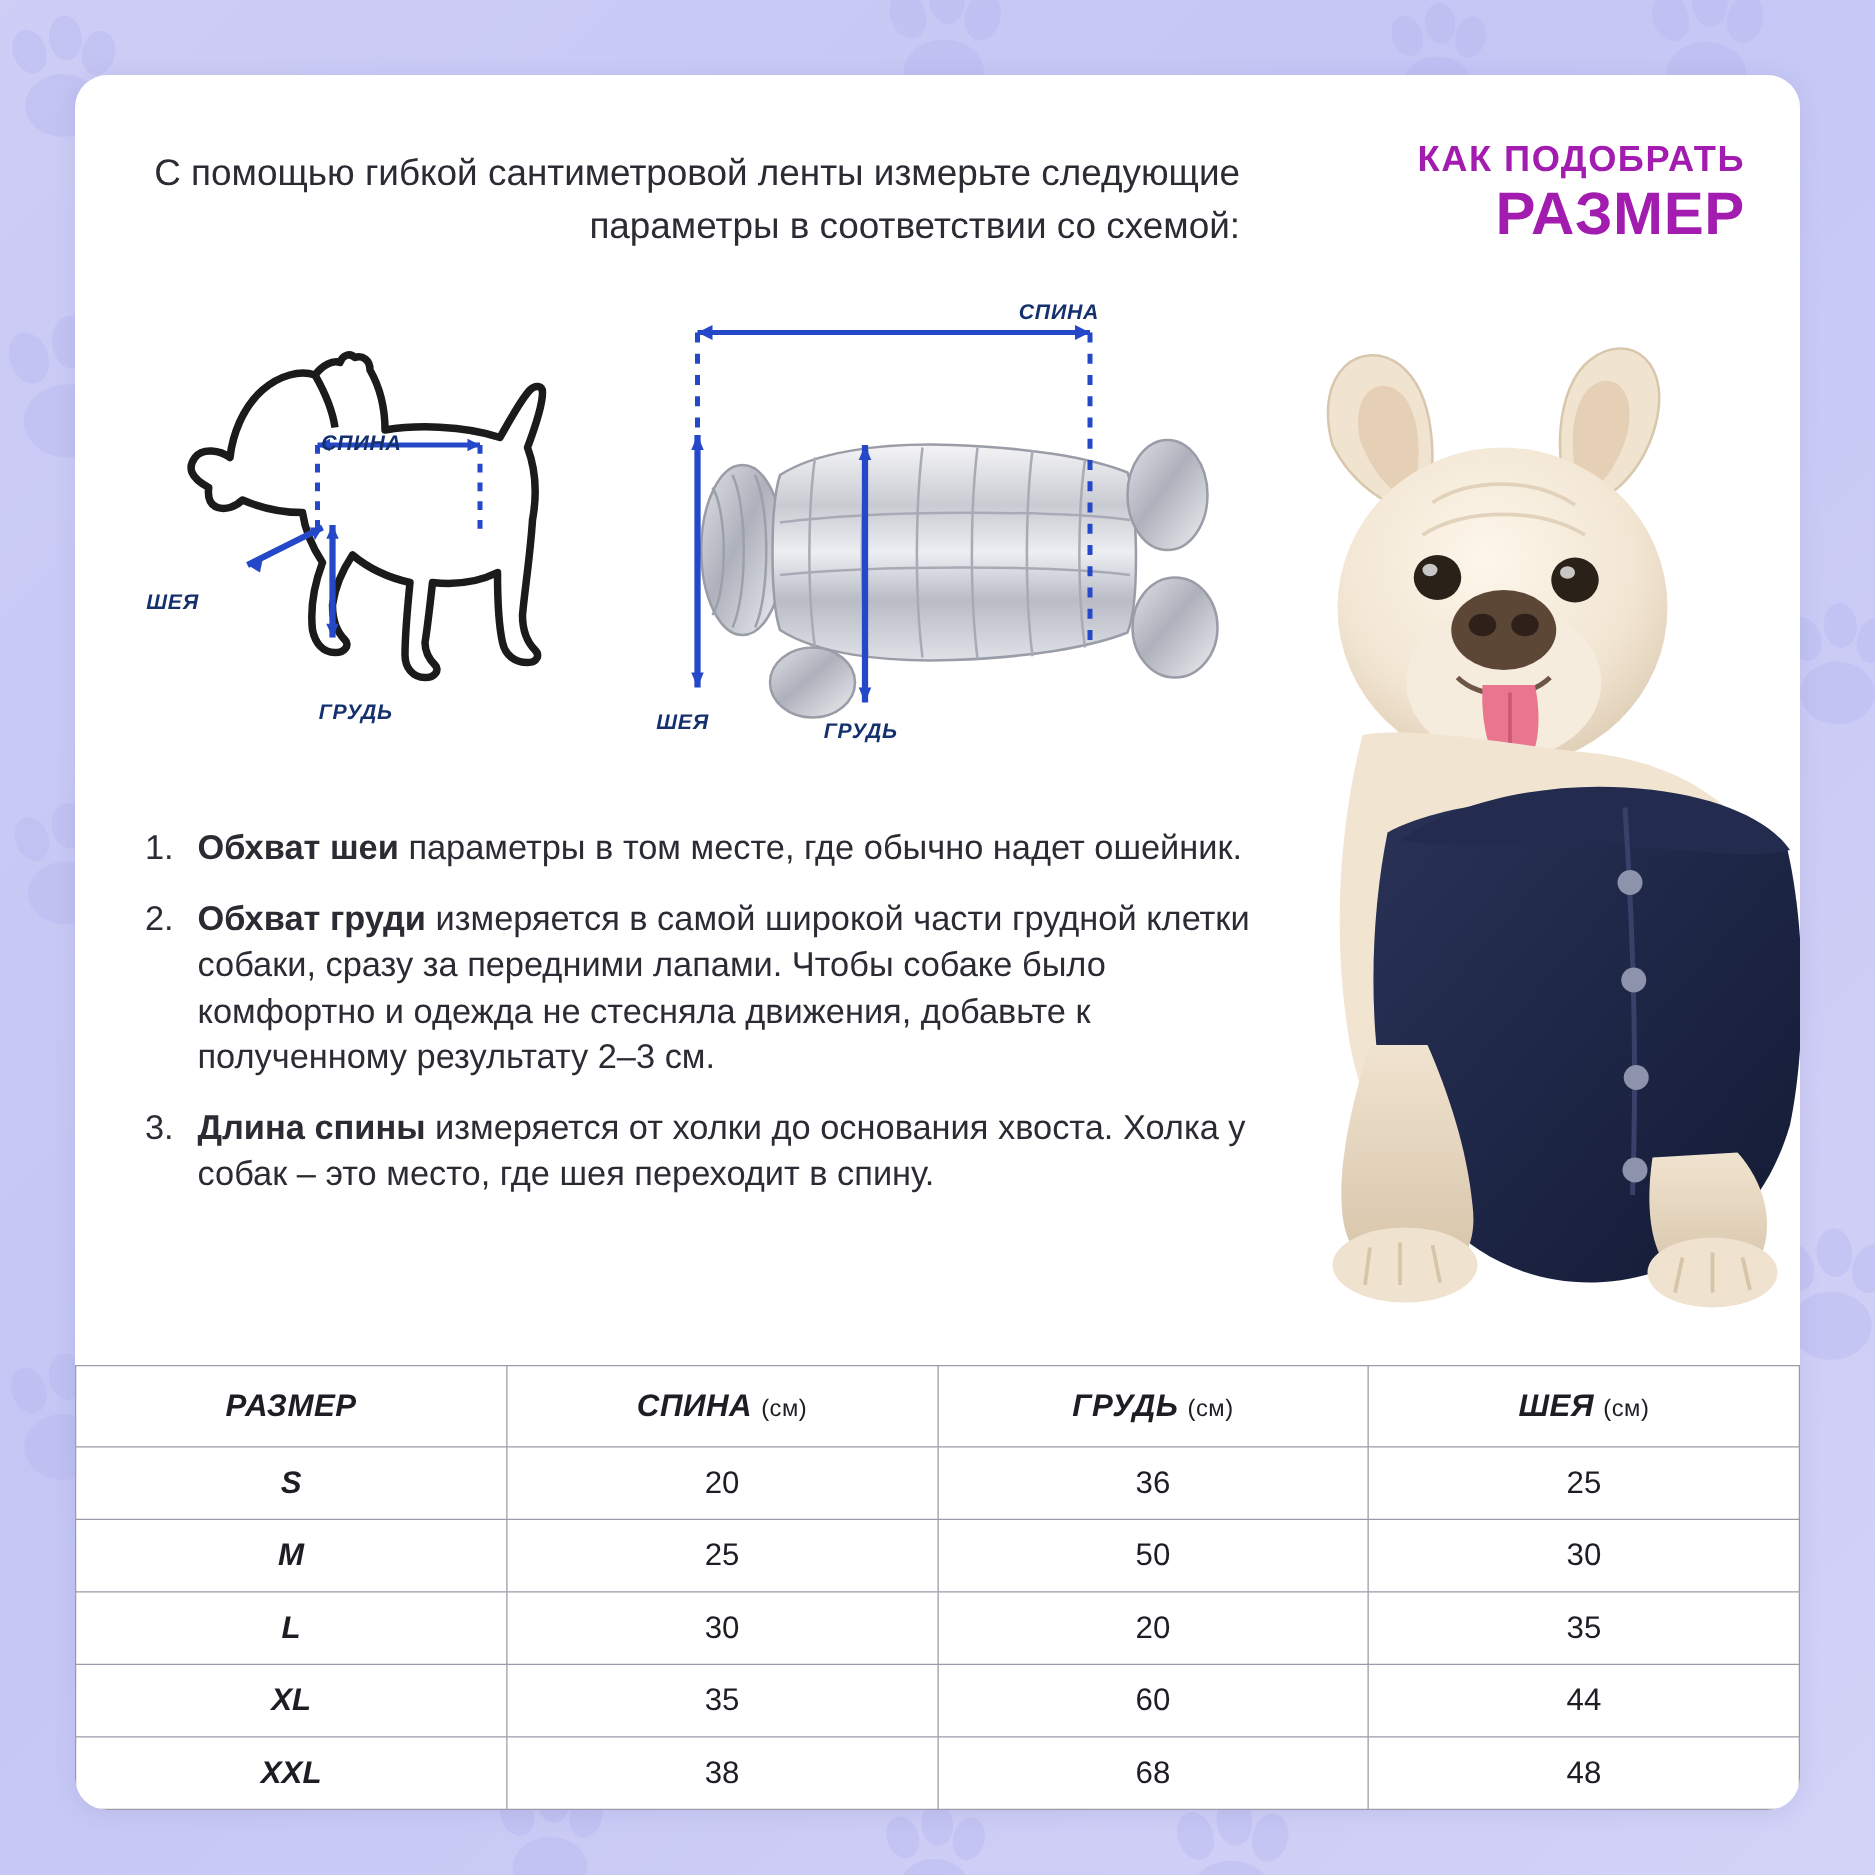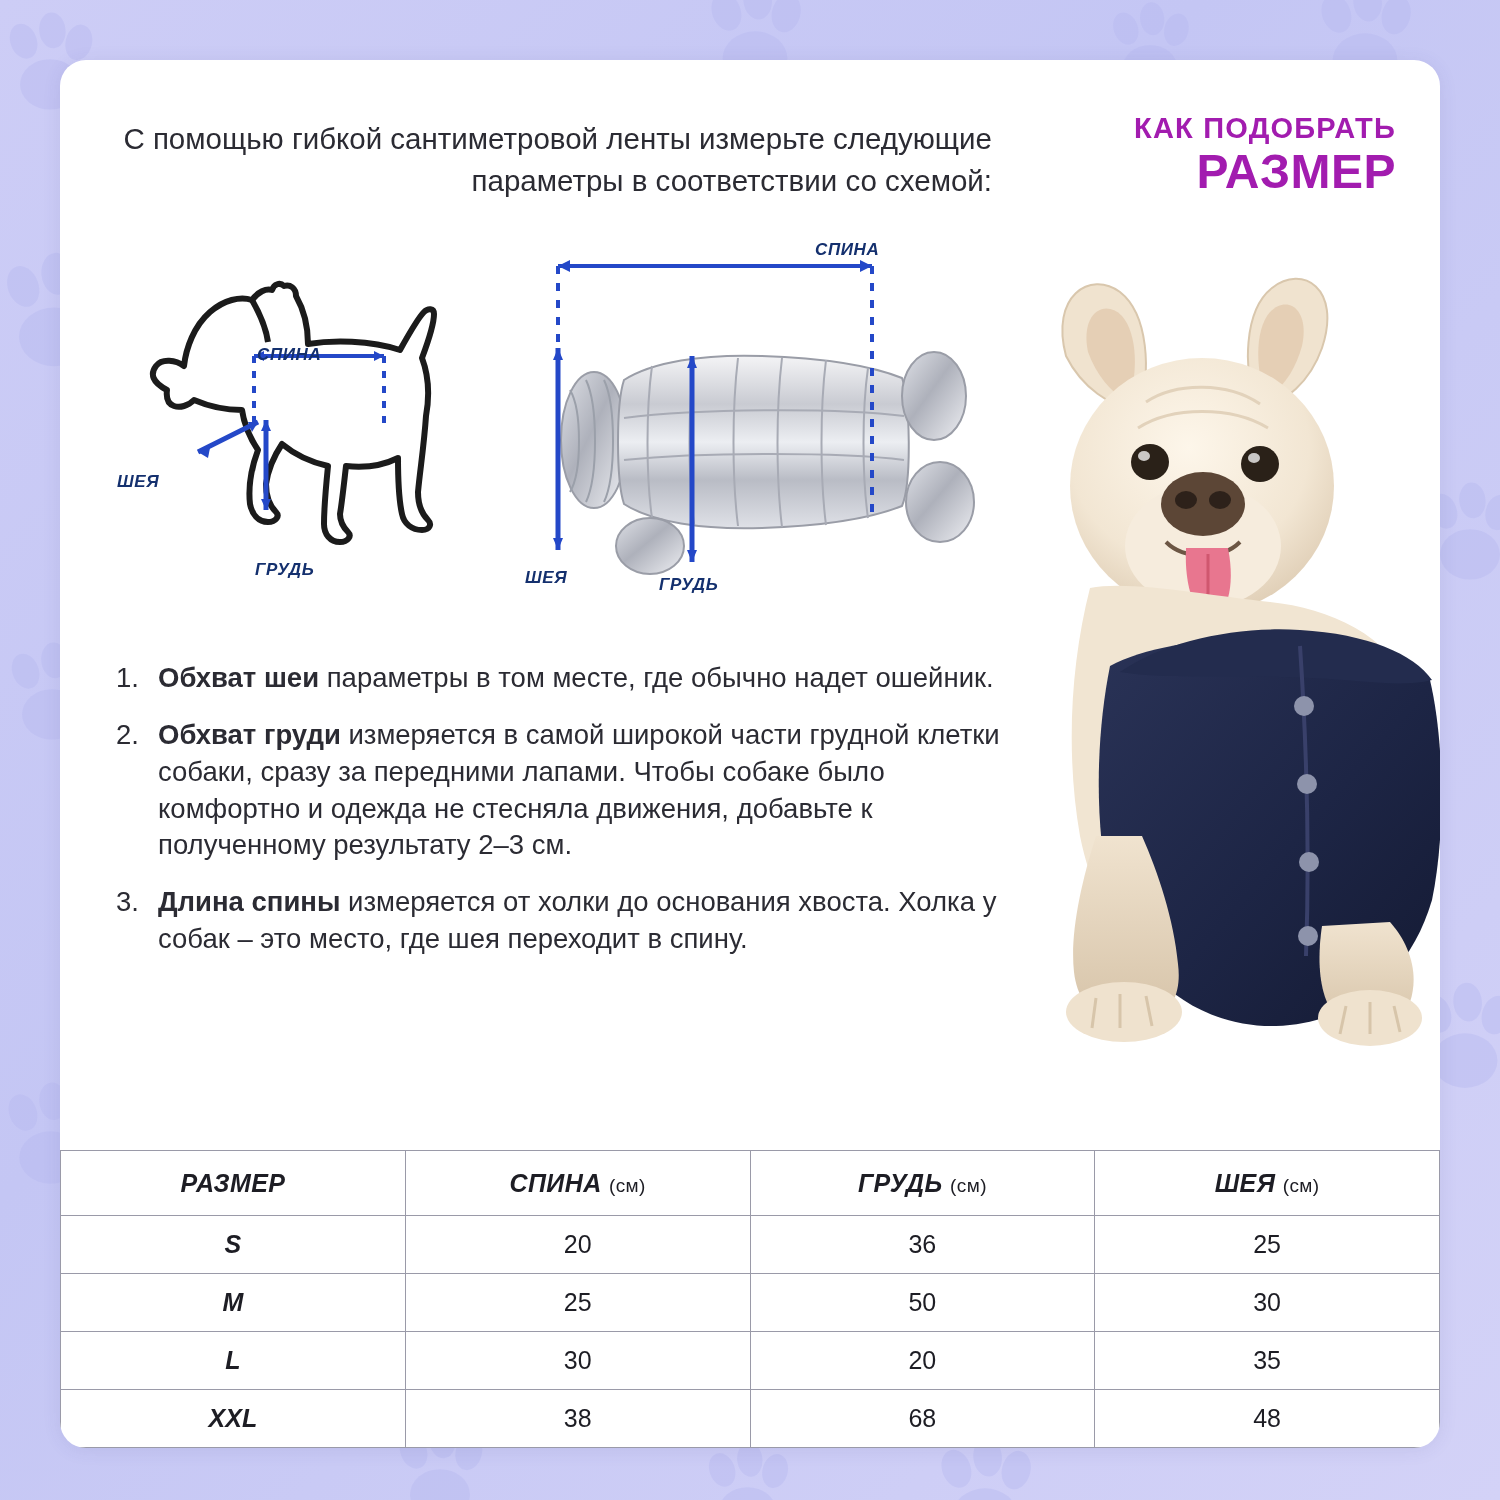--- a/index.html
+++ b/index.html
@@ -515,20 +515,26 @@
         <td>50</td>
         <td>30</td>
       </tr>
       <tr>
         <td>L</td>
         <td>30</td>
         <td>20</td>
         <td>35</td>
       </tr>
       <tr>
+        <td>XL</td>
+        <td>35</td>
+        <td>60</td>
+        <td>44</td>
+      </tr>
+      <tr>
         <td>XXL</td>
         <td>38</td>
         <td>68</td>
         <td>48</td>
       </tr>
     </tbody>
   </table>
 
 </div>
 

